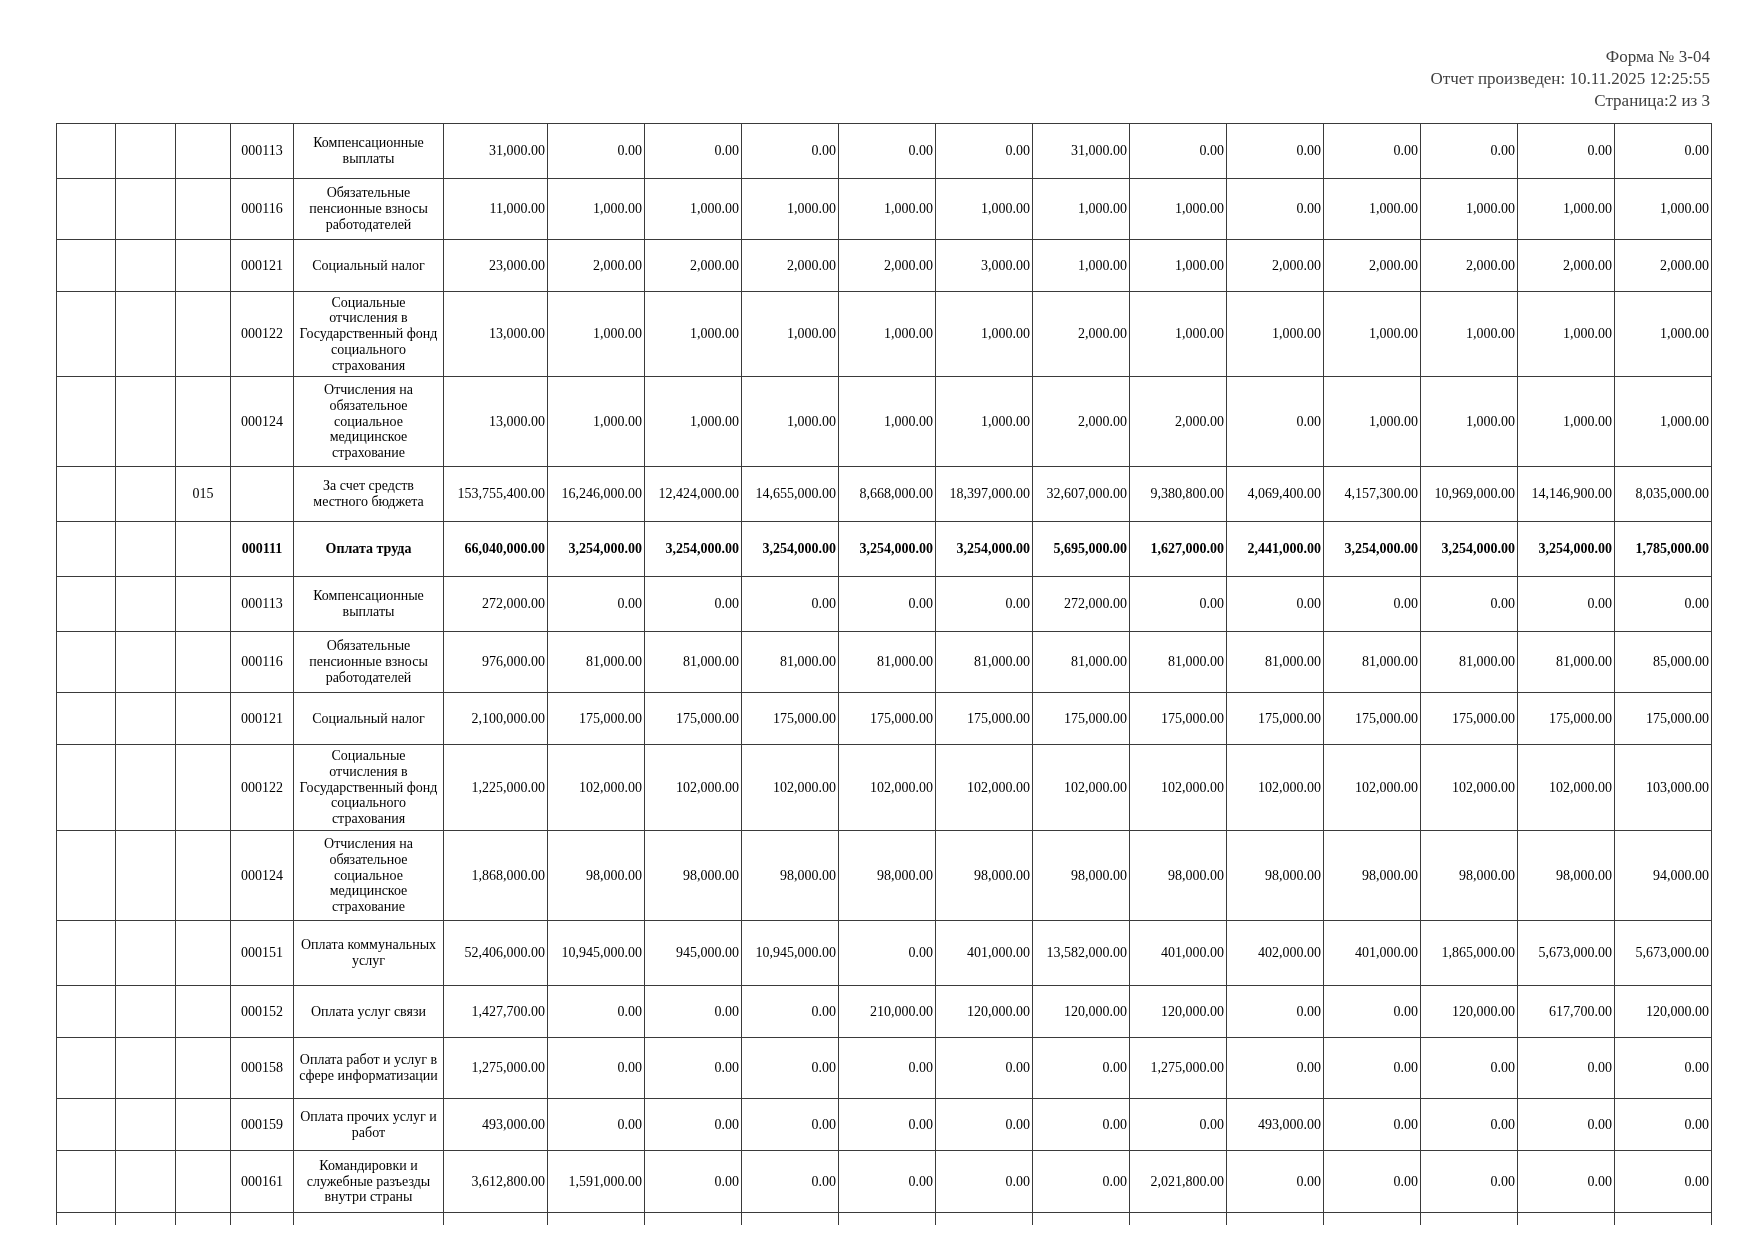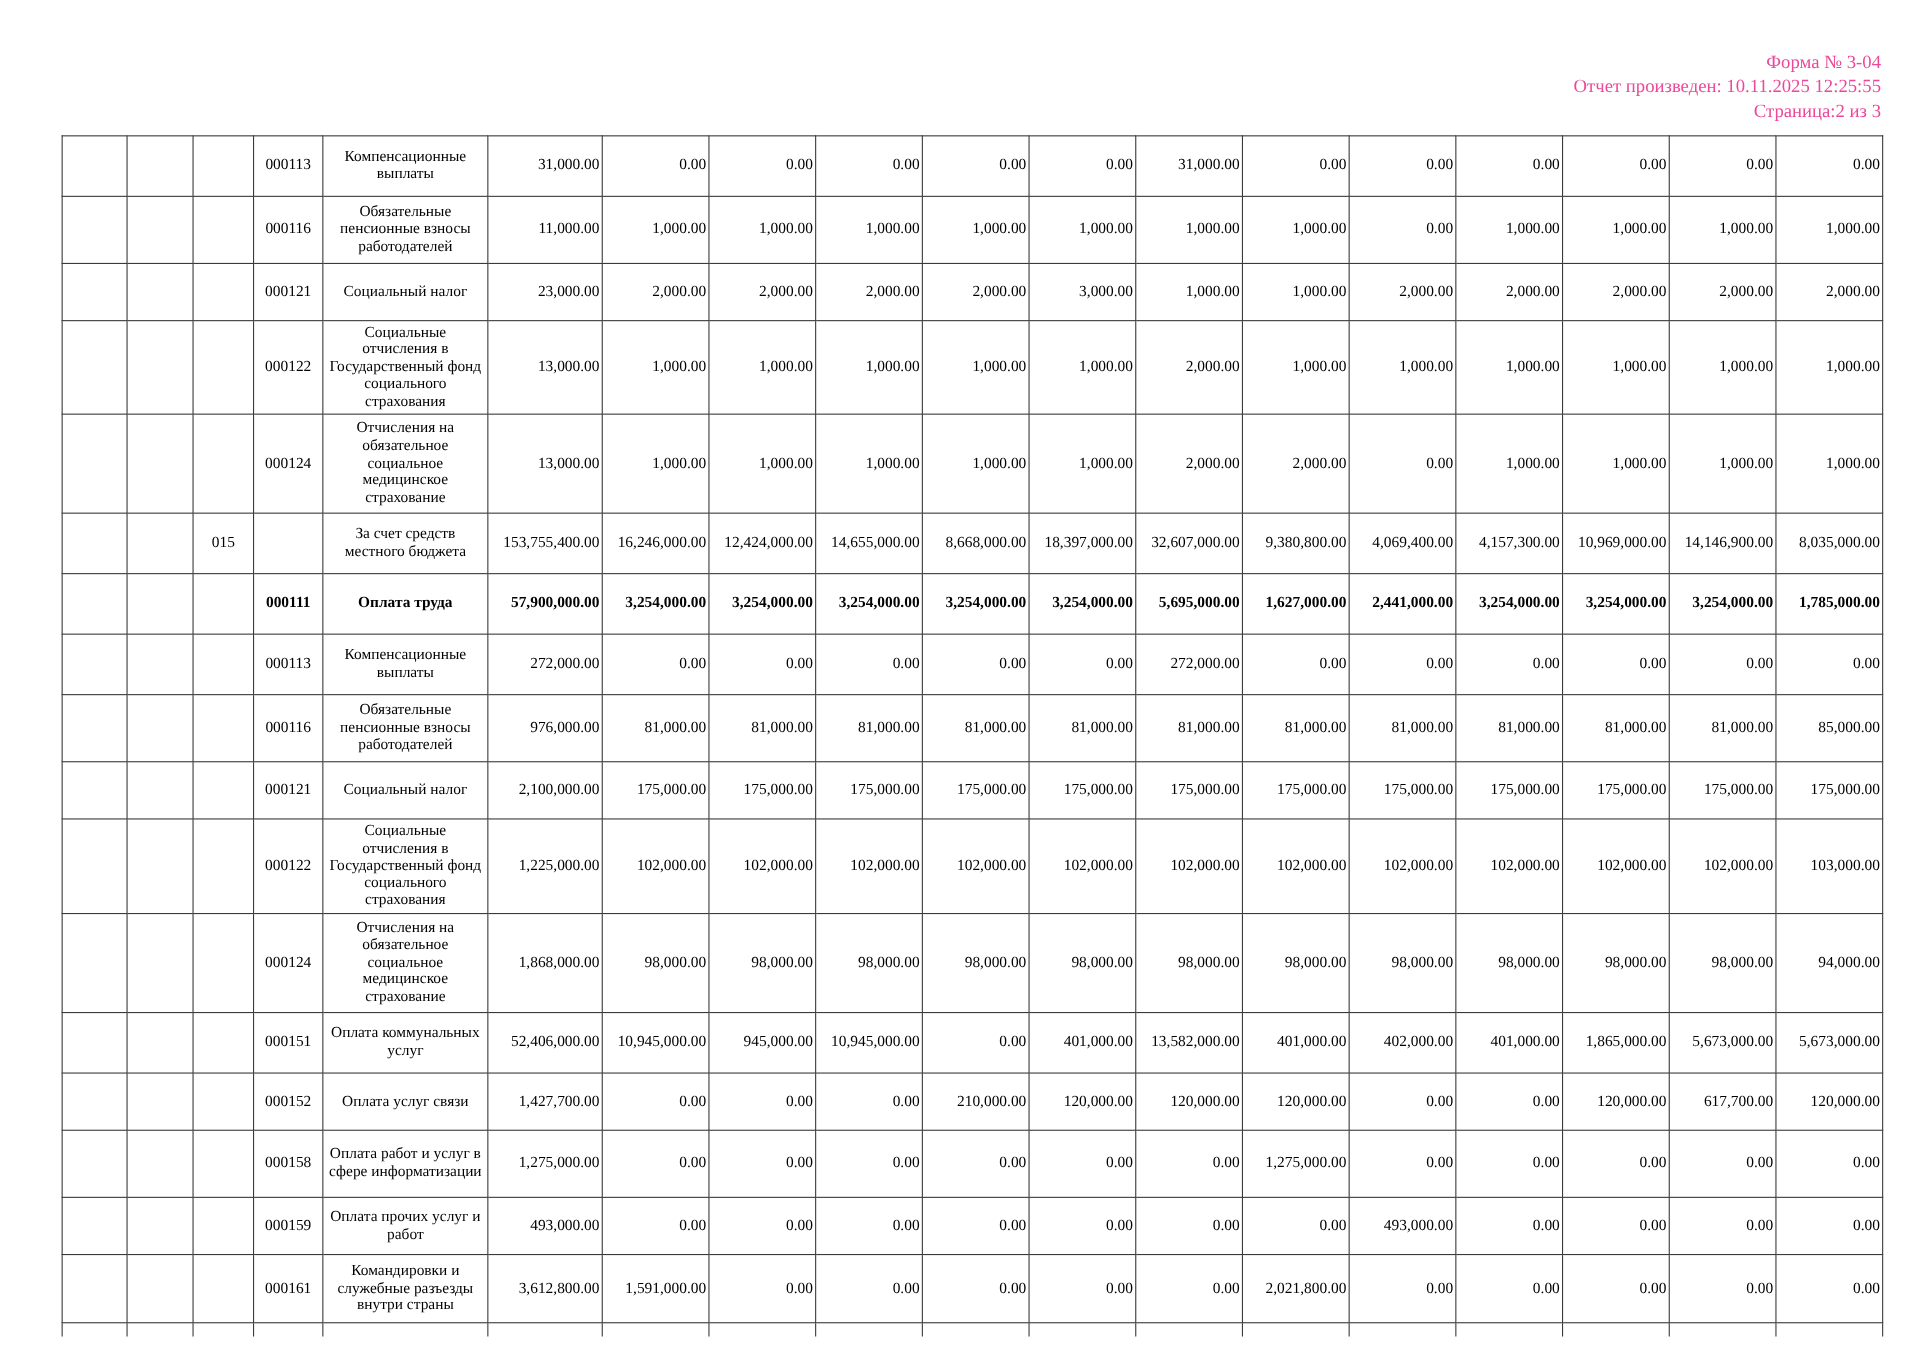--- a/index.html
+++ b/index.html
@@ -10,21 +10,21 @@
     font-family:"Liberation Serif", serif;
     color:#000;
     overflow:hidden;
   }
   .header{
     position:absolute;
     top:46px;right:44px;
     text-align:right;
     font-size:17px;
     line-height:22px;
-    color:#ec4899;
+    color:#404040;
   }
   table.report{
     position:absolute;
     left:56px;top:123px;
     border-collapse:collapse;
     table-layout:fixed;
     width:1655px;
   }
   table.report td{
     border:1px solid #3a3a3a;
@@ -192,21 +192,21 @@
           <td class="num">10,969,000.00</td>
           <td class="num">14,146,900.00</td>
           <td class="num">8,035,000.00</td>
         </tr>
         <tr style="height: 55px; font-weight: bold;">
           <td class="code"></td>
           <td class="code"></td>
           <td class="code"></td>
           <td class="code">000111</td>
           <td class="name">Оплата труда</td>
-          <td class="num">57,900,000.00</td>
+          <td class="num">66,040,000.00</td>
           <td class="num">3,254,000.00</td>
           <td class="num">3,254,000.00</td>
           <td class="num">3,254,000.00</td>
           <td class="num">3,254,000.00</td>
           <td class="num">3,254,000.00</td>
           <td class="num">5,695,000.00</td>
           <td class="num">1,627,000.00</td>
           <td class="num">2,441,000.00</td>
           <td class="num">3,254,000.00</td>
           <td class="num">3,254,000.00</td>
@@ -306,21 +306,21 @@
           <td class="num">98,000.00</td>
           <td class="num">98,000.00</td>
           <td class="num">98,000.00</td>
           <td class="num">98,000.00</td>
           <td class="num">98,000.00</td>
           <td class="num">98,000.00</td>
           <td class="num">98,000.00</td>
           <td class="num">98,000.00</td>
           <td class="num">94,000.00</td>
         </tr>
-        <tr style="height: 55px;">
+        <tr style="height: 65px;">
           <td class="code"></td>
           <td class="code"></td>
           <td class="code"></td>
           <td class="code">000151</td>
           <td class="name">Оплата коммунальных услуг</td>
           <td class="num">52,406,000.00</td>
           <td class="num">10,945,000.00</td>
           <td class="num">945,000.00</td>
           <td class="num">10,945,000.00</td>
           <td class="num">0.00</td>

